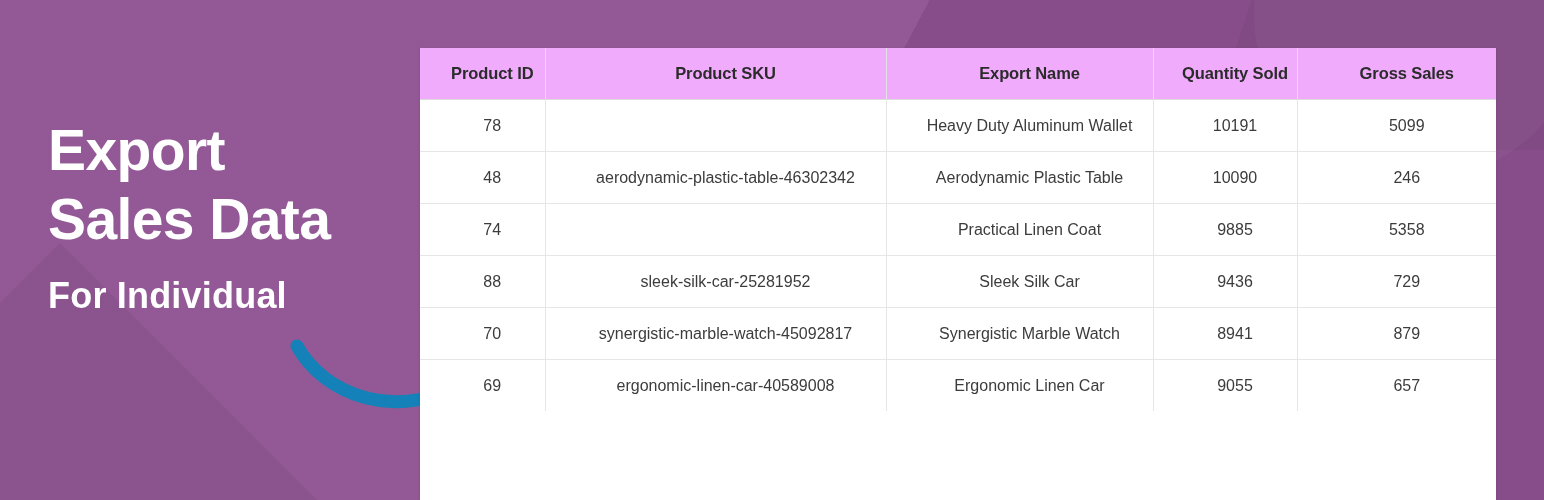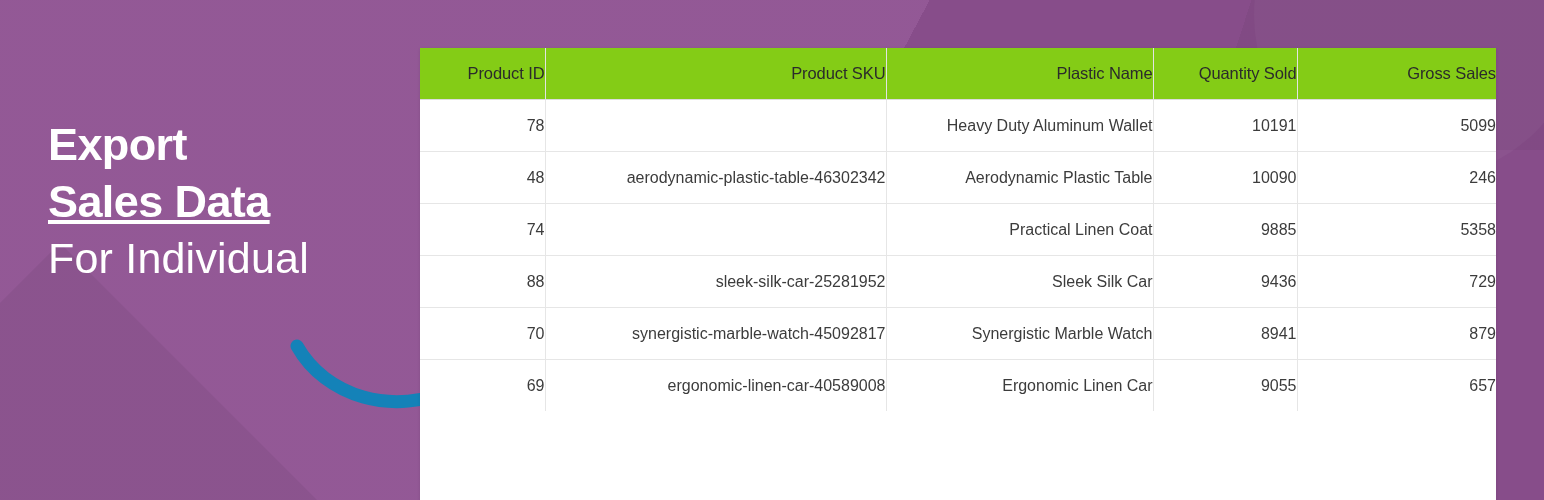--- a/index.html
+++ b/index.html
@@ -72,30 +72,30 @@
     position: absolute;
     left: 48px;
     top: 122px;
     color: #ffffff;
     line-height: 1.0;
     user-select: none;
   }
   .headline .l1,
   .headline .l2 {
     font-weight: 700;
-    font-size: 45px;
+    font-size: 57px;
     letter-spacing: -0.6px;
     display: block;
     margin-bottom: 12px;
   }
-  .headline .l2 { margin-bottom: 13px; text-decoration: underline; }
+  .headline .l2 { margin-bottom: 30px; }
   .headline .l3,
   .headline .l4 {
-    font-weight: 400;
-    font-size: 43px;
+    font-weight: 700;
+    font-size: 36px;
     letter-spacing: 0.2px;
     display: block;
     margin-bottom: 10px;
   }
 
   
   .arrow-svg {
     position: absolute;
     left: 285px;
     top: 300px;
@@ -124,37 +124,37 @@
   }
   table.data col.c0 { width: 125px; }
   table.data col.c1 { width: 341px; }
   table.data col.c2 { width: 267px; }
   table.data col.c3 { width: 144px; }
   table.data col.c4 { width: 199px; }
 
   table.data th {
     height: 51px;
     padding: 0 0 0 20px;
-    text-align: right;
+    text-align: center;
     vertical-align: middle;
     font-size: 16.5px;
-    font-weight: 400;
+    font-weight: 700;
     color: #2b2b2b;
     border-right: 1px solid #e3e3e3;
     border-bottom: 1px solid #dcdcdc;
-    background: #84cc16;
+    background: #f0abfc;
     white-space: nowrap;
     letter-spacing: -0.1px;
   }
   table.data th:last-child { border-right: none; }
 
   table.data td {
     height: 51px;
     padding: 0 0 0 20px;
-    text-align: right;
+    text-align: center;
     vertical-align: middle;
     font-size: 16px;
     font-weight: 400;
     color: #3c3c3c;
     border-right: 1px solid #e6e6e6;
     border-bottom: 1px solid #e6e6e6;
     background: #fff;
     white-space: nowrap;
     overflow: hidden;
     text-overflow: ellipsis;
@@ -192,21 +192,21 @@
         <col class="c0">
           <col class="c1">
           <col class="c2">
           <col class="c3">
           <col class="c4">
       </colgroup>
       <thead>
         <tr>
           <th>Product ID</th>
           <th>Product SKU</th>
-          <th>Plastic Name</th>
+          <th>Export Name</th>
           <th>Quantity Sold</th>
           <th>Gross Sales</th>
         </tr>
       </thead>
       <tbody>
         <tr>
           <td>78</td>
           <td></td>
           <td>Heavy Duty Aluminum Wallet</td>
           <td>10191</td>

